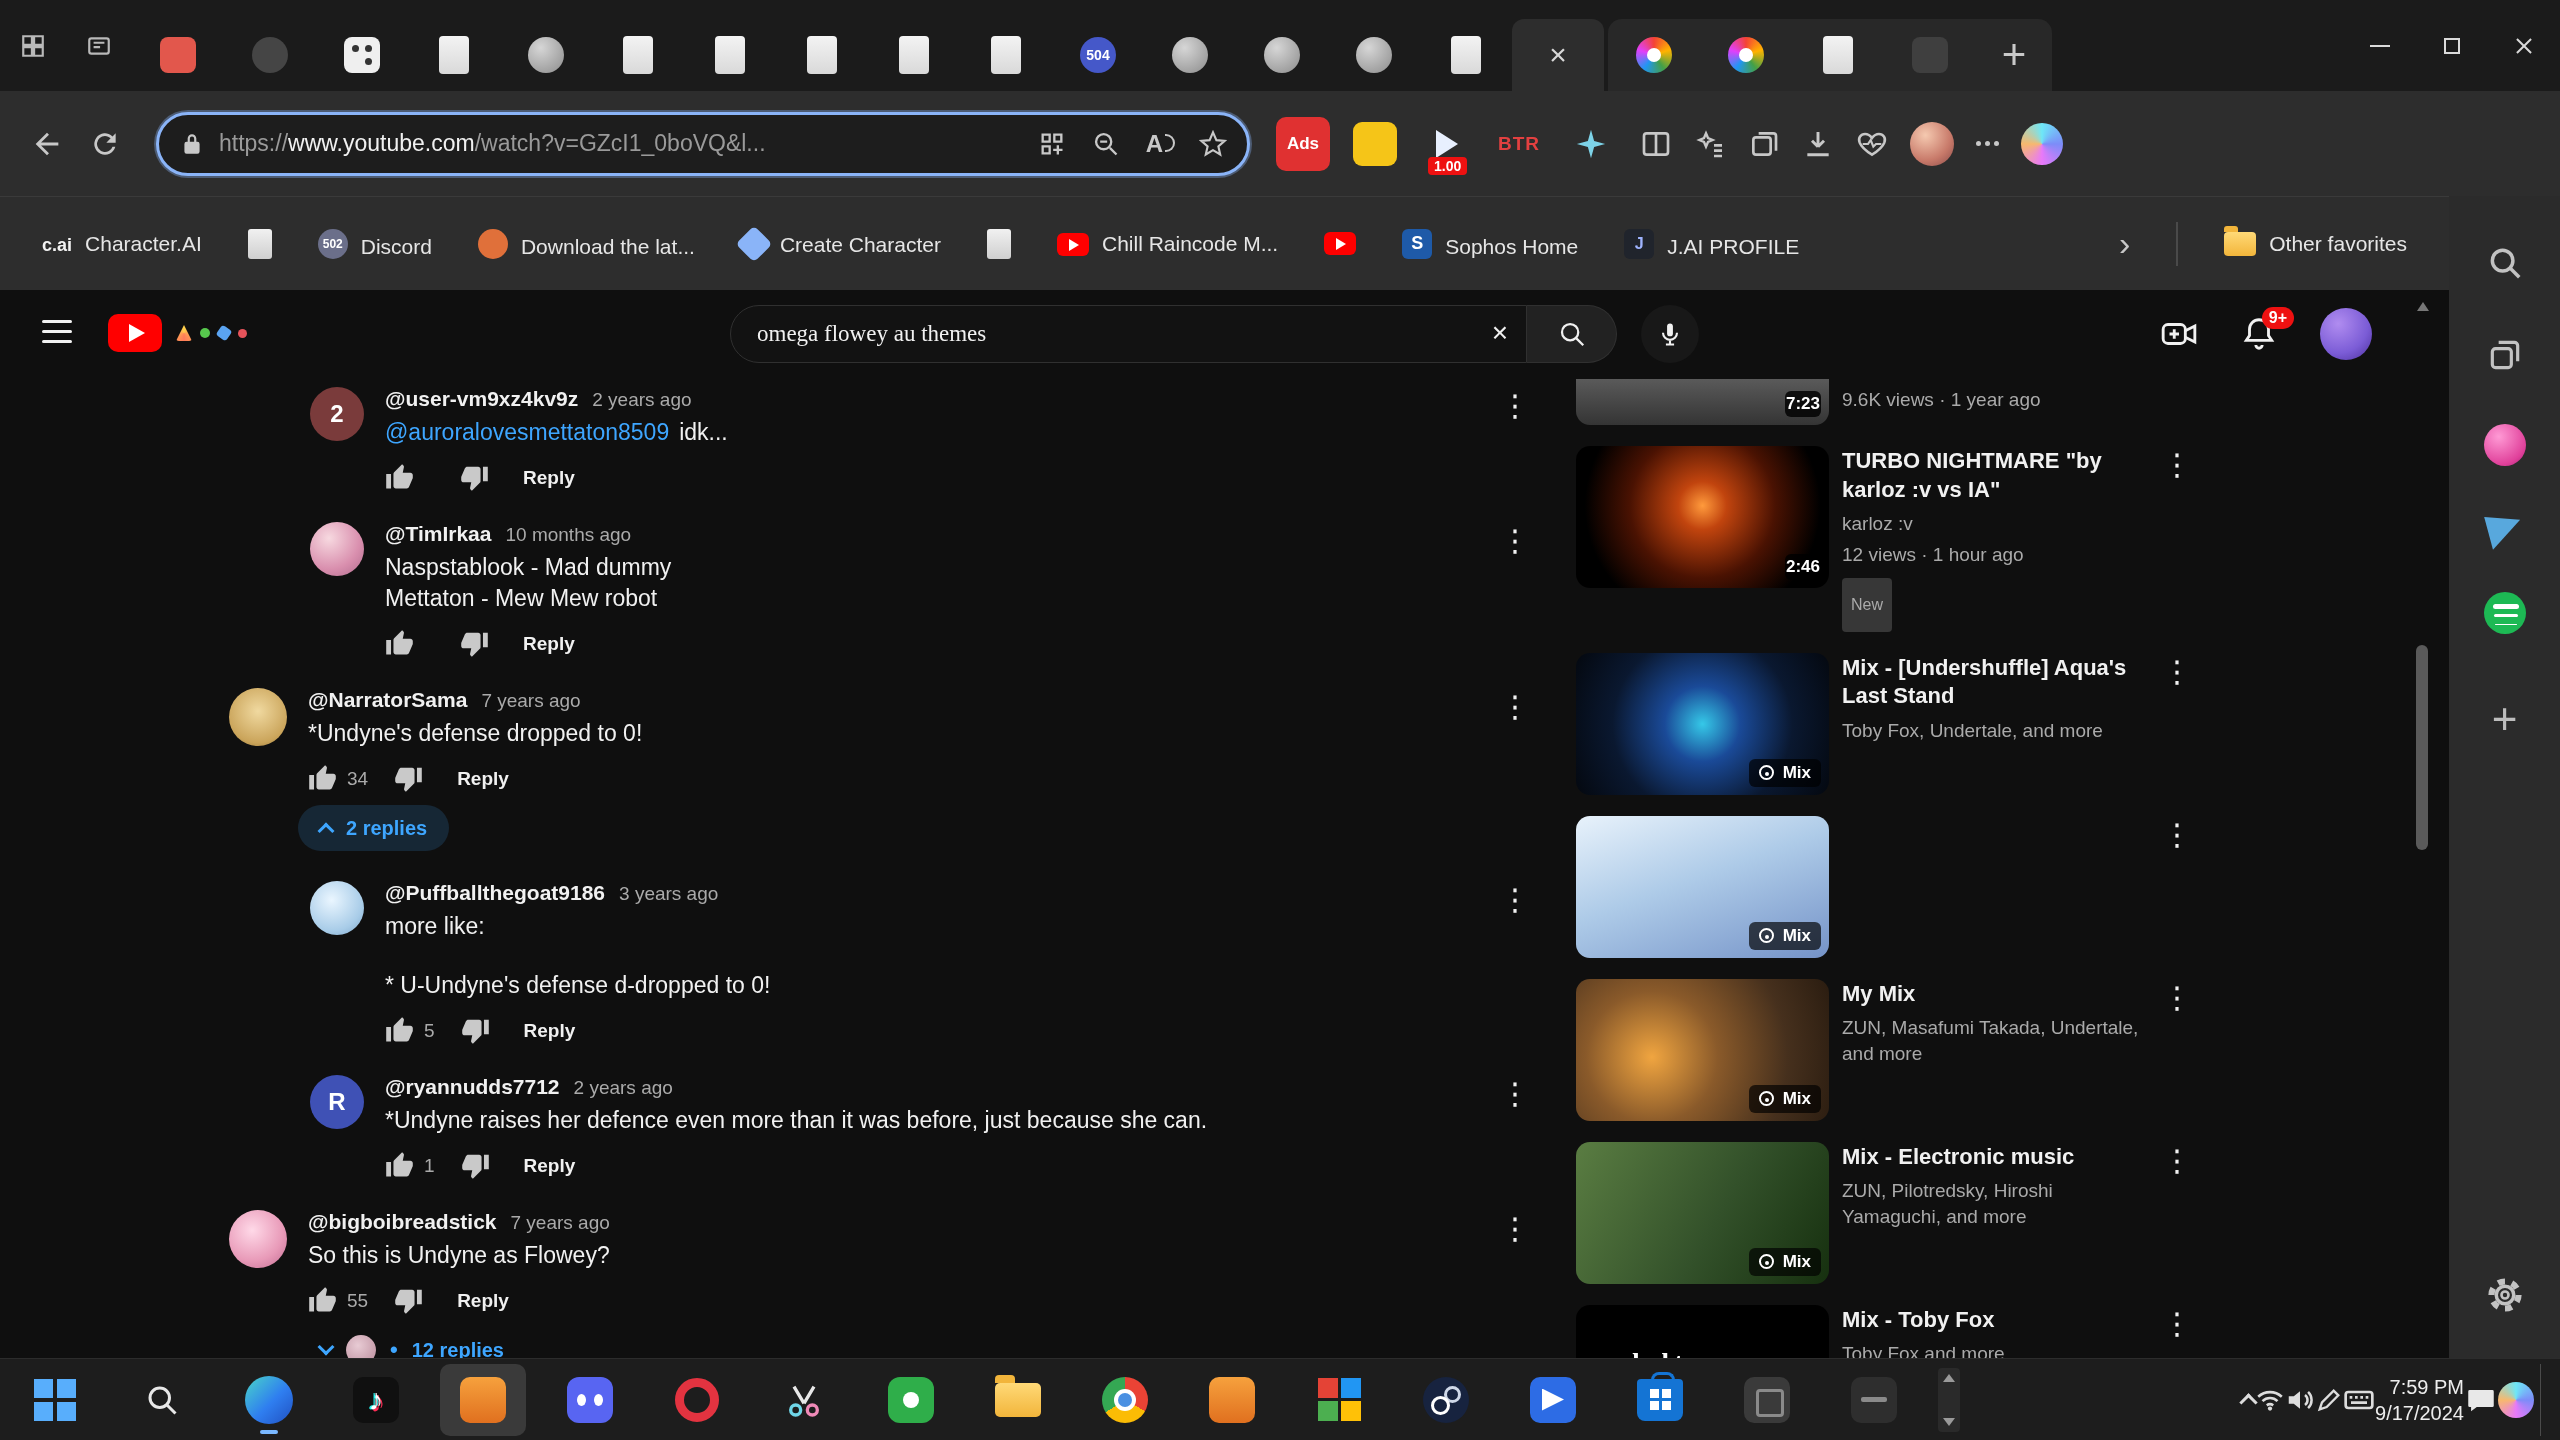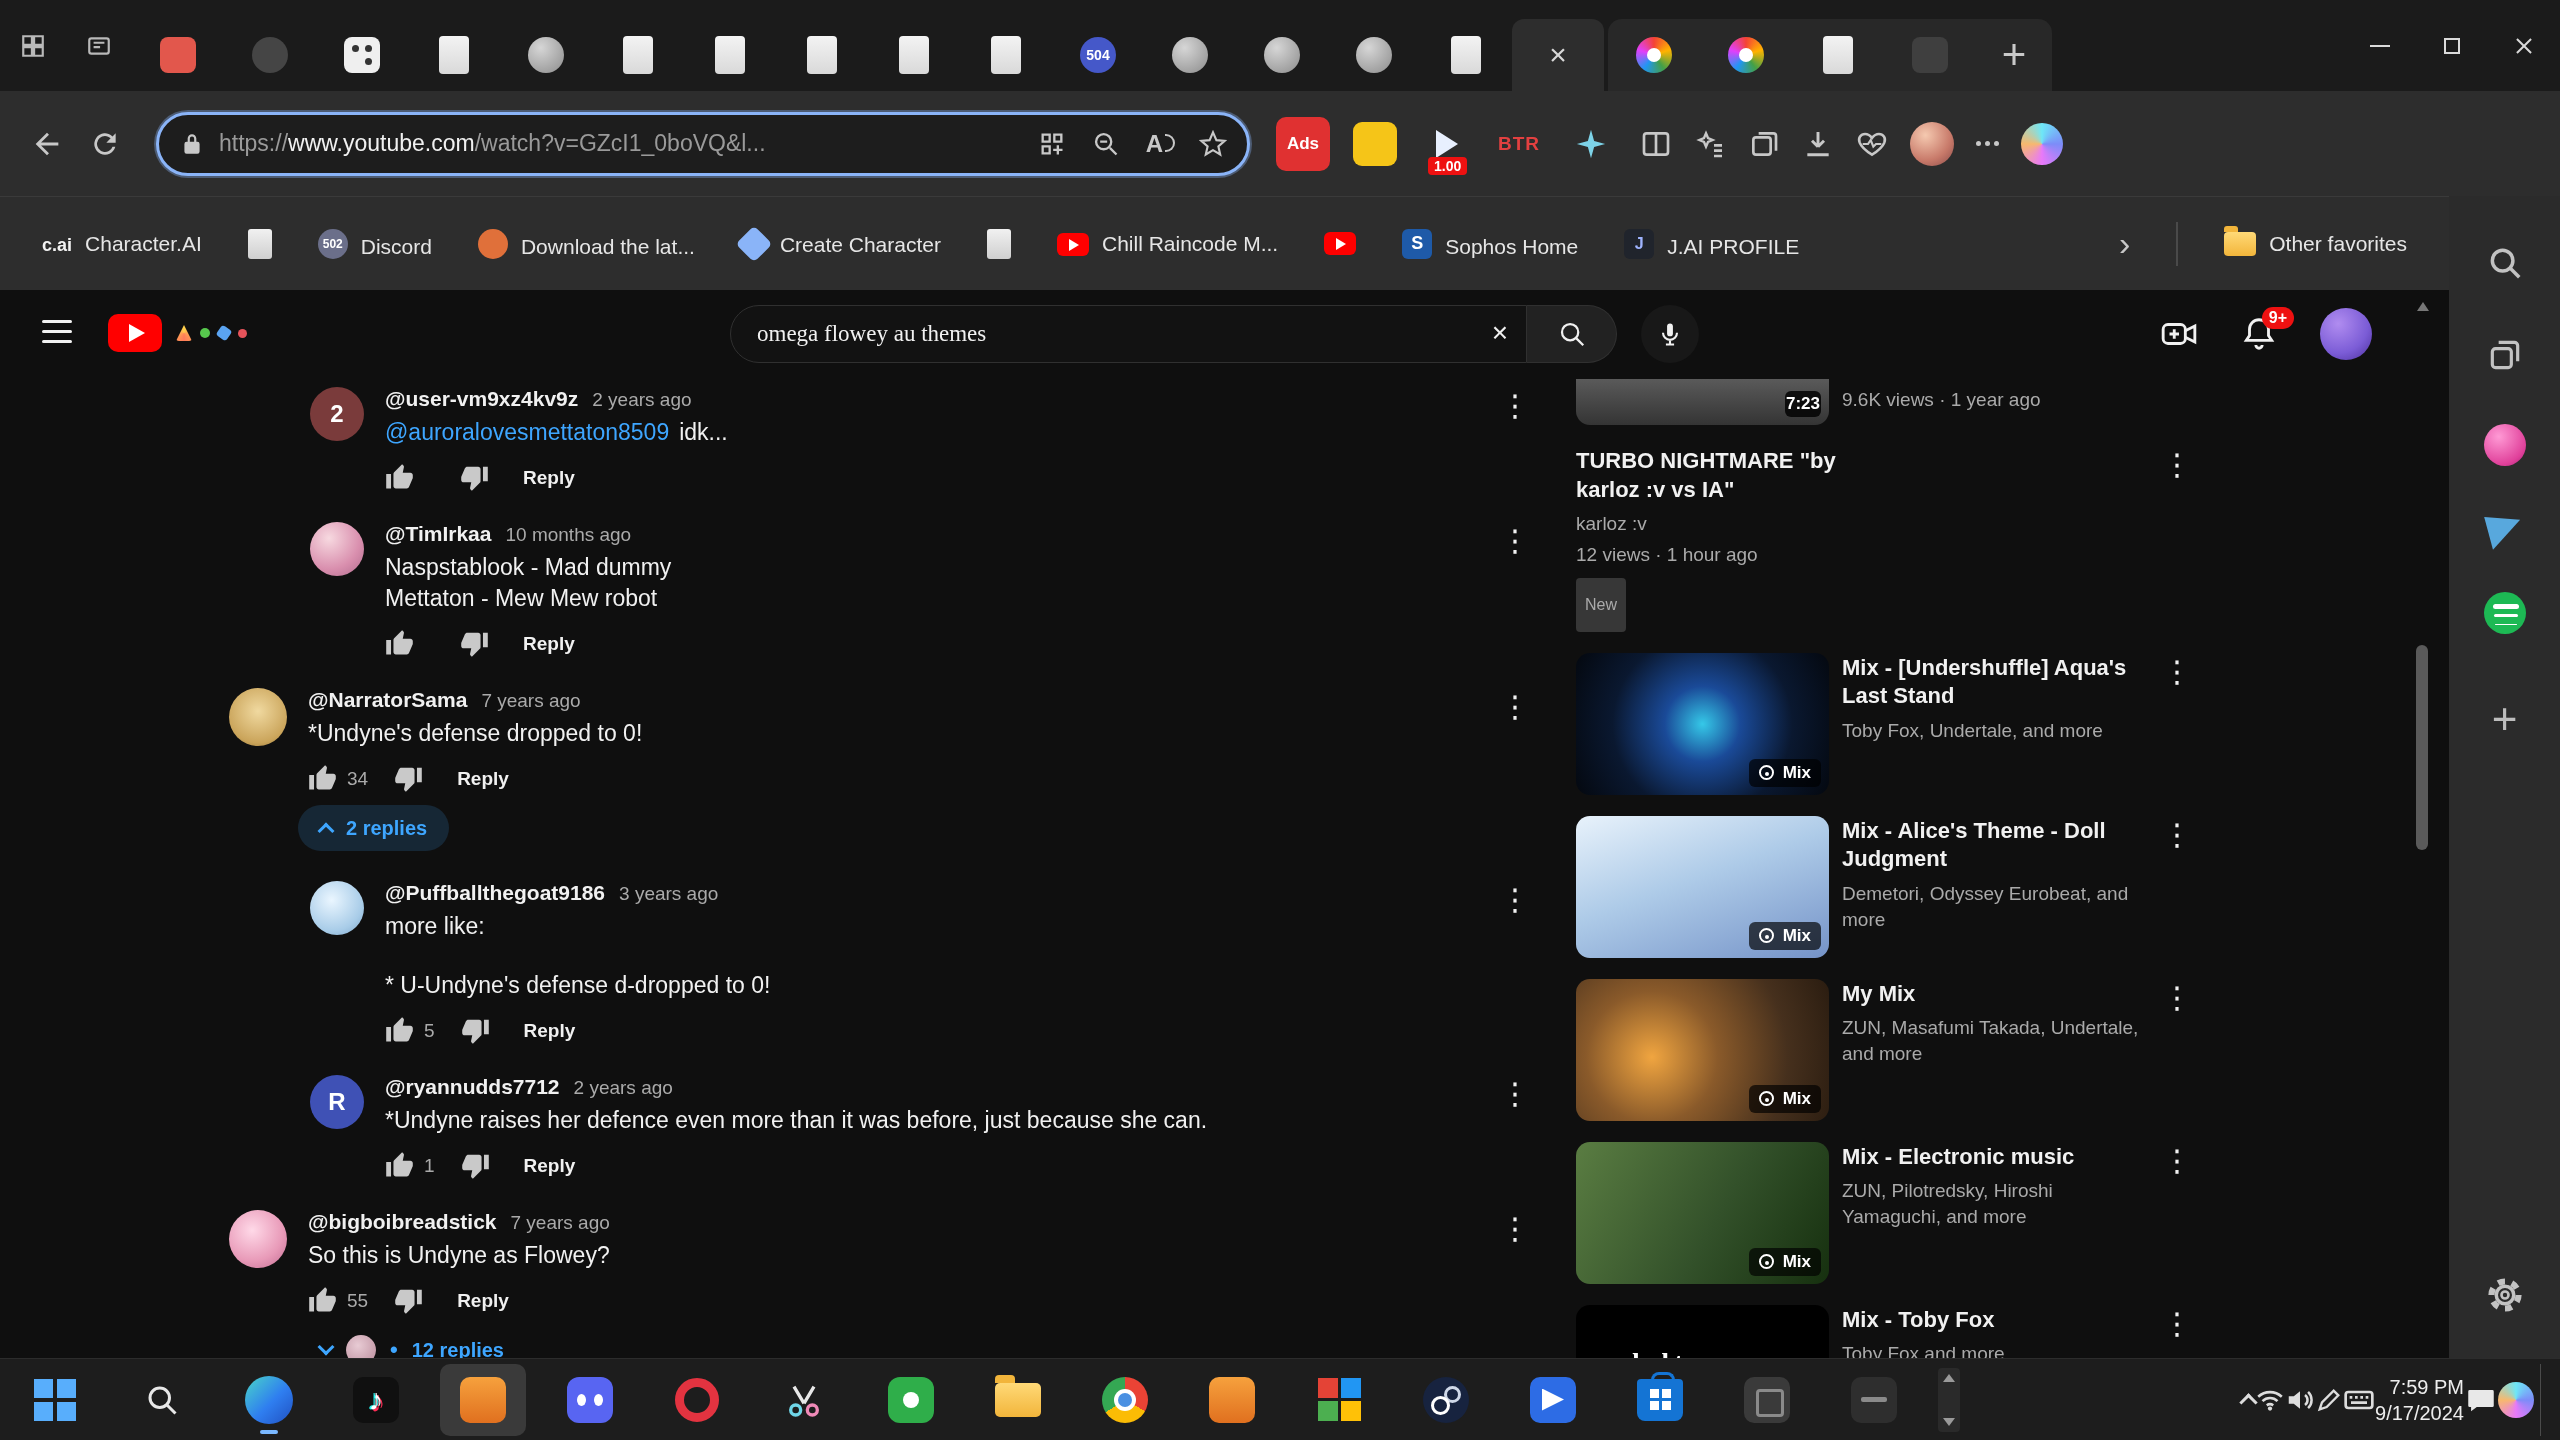--- a/index.html
+++ b/index.html
@@ -719,20 +719,23 @@
     <div class="vrow">
       <span class="vthumb cut t0">
         <span class="vdur">7:23</span>
       </span>
       <span class="vinfo">
         <div class="vmeta">9.6K views · 1 year ago</div>
       </span>
     </div>
 
     <div class="vrow">
+      <span class="vthumb t1">
+        <span class="vdur">2:46</span>
+      </span>
       <span class="vinfo">
         <div class="vtitle">TURBO NIGHTMARE "by karloz :v vs IA"</div>
         <div class="vchan">karloz :v</div>
         <div class="vmeta">12 views · 1 hour ago</div>
         <span class="vnew">New</span>
       </span>
       <span class="vkebab">⋮</span>
     </div>
 
     <div class="vrow">
@@ -748,24 +751,20 @@
       </span>
       <span class="vkebab">⋮</span>
     </div>
 
     <div class="vrow">
       <span class="vthumb t3">
         <span class="vmix">
             <span class="mixdot"></span>
             <span>Mix</span>
           </span>
-      </span>
-      <span class="vinfo">
-        <div class="vtitle">Mix - Alice's Theme - Doll Judgment</div>
-        <div class="vmeta">Demetori, Odyssey Eurobeat, and more</div>
       </span>
       <span class="vkebab">⋮</span>
     </div>
 
     <div class="vrow">
       <span class="vthumb t4">
         <span class="vmix">
             <span class="mixdot"></span>
             <span>Mix</span>
           </span>

